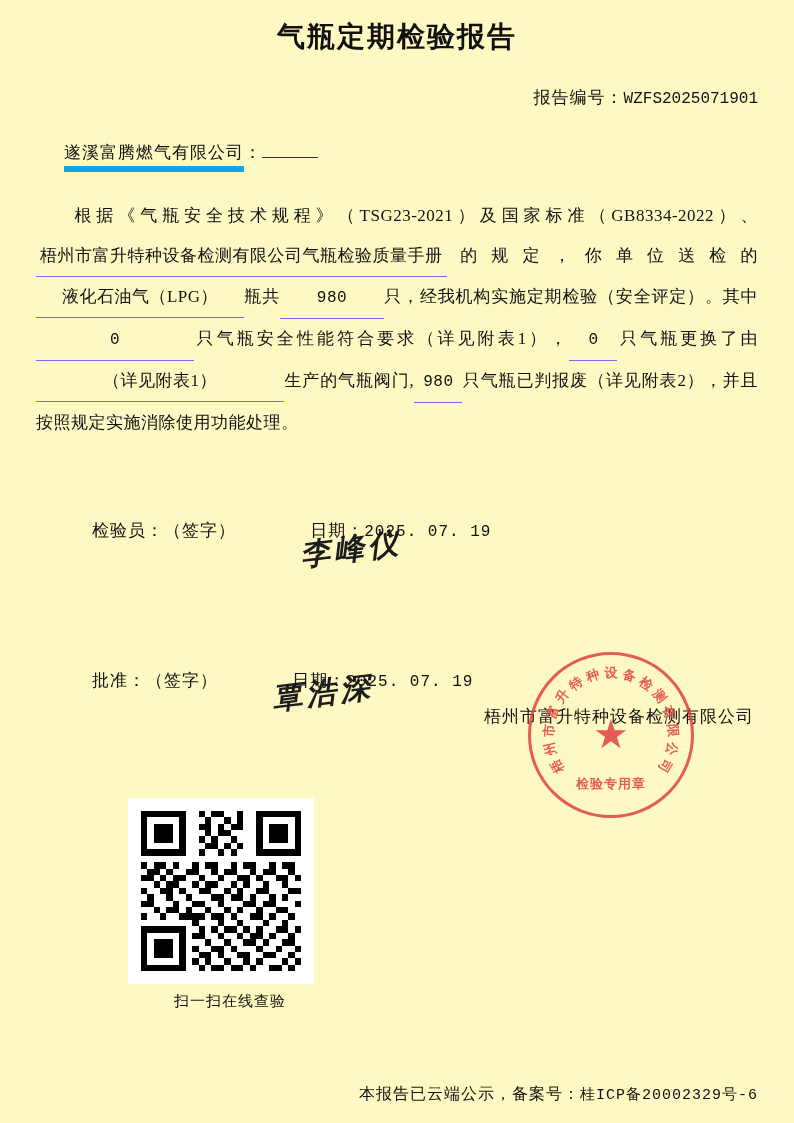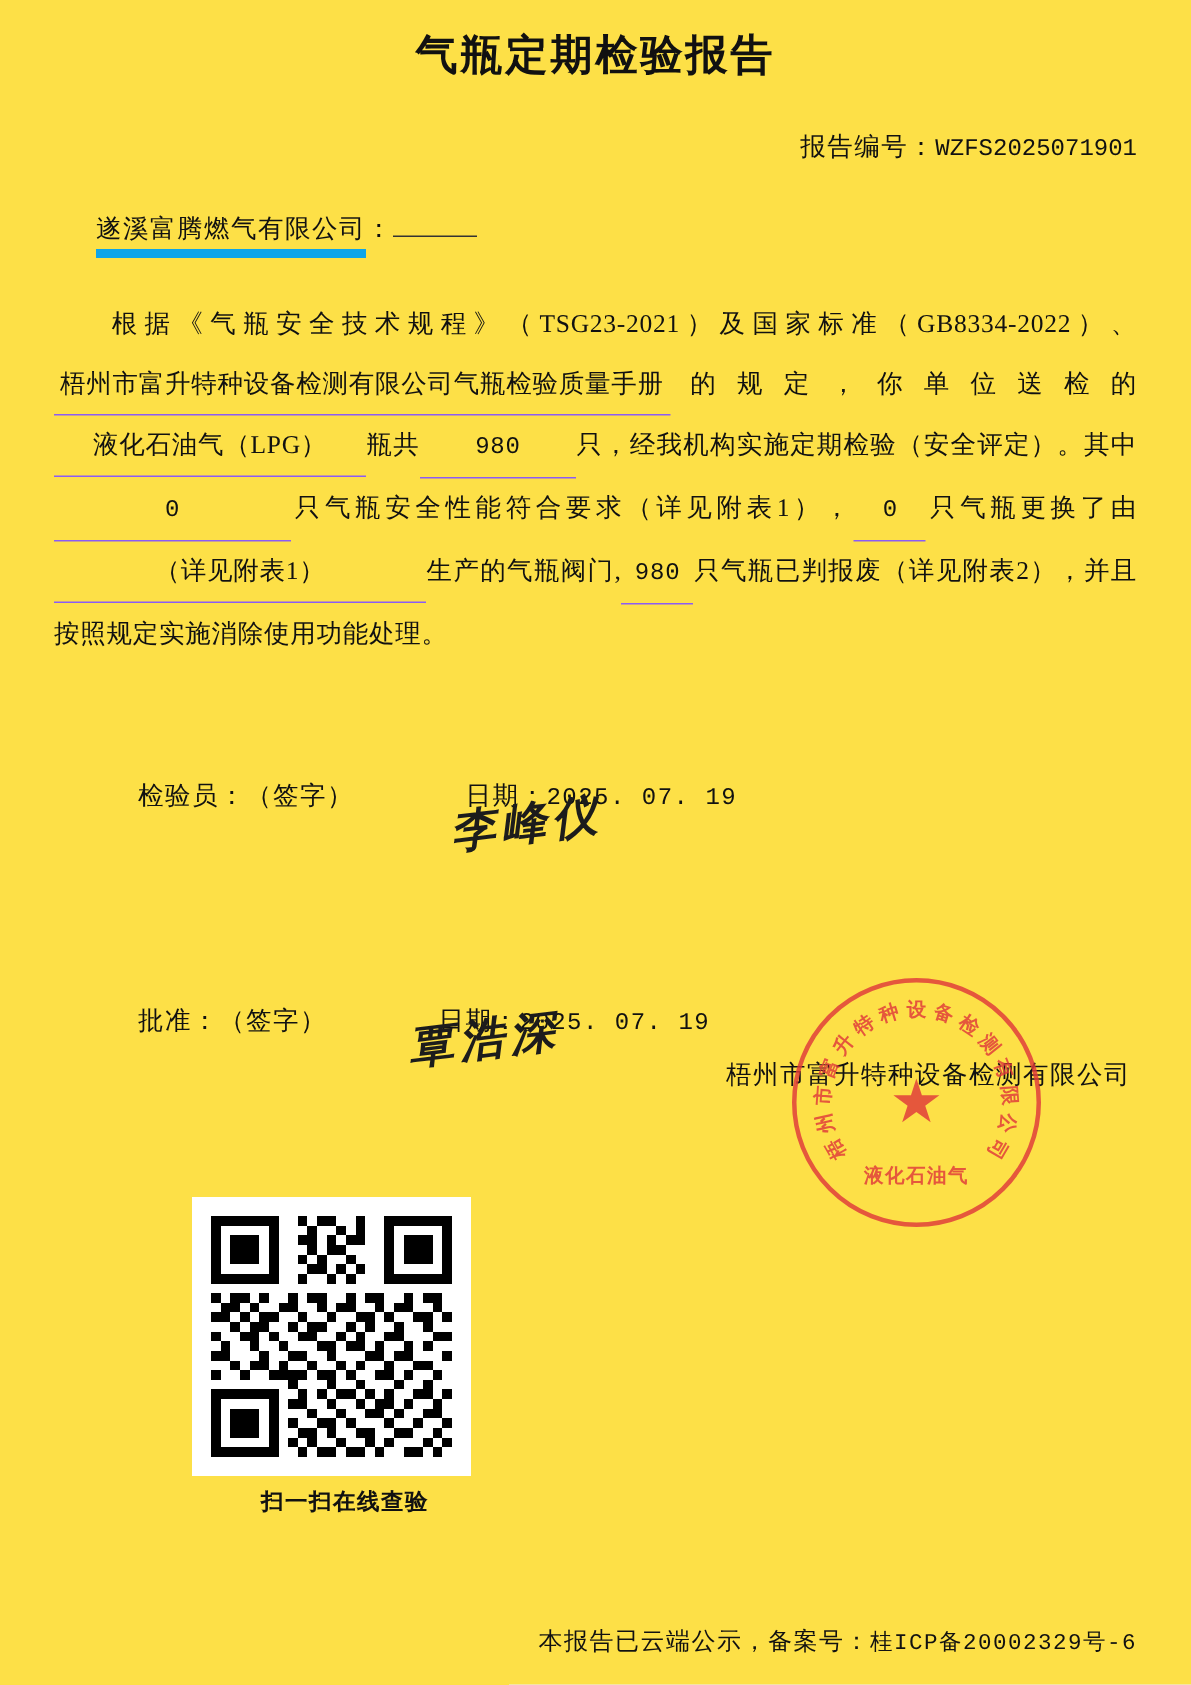--- a/index.html
+++ b/index.html
@@ -9,21 +9,21 @@
   }
   body {
     font-family: "Liberation Serif", "DejaVu Serif", serif;
     color: #111;
   }
   .page {
     position: relative;
     width: 794px;
     height: 1123px;
     margin: 0 auto;
-    background: #fde047;
+    background: #fef9c3;
     overflow: hidden;
   }
   .title {
     text-align: center;
     font-size: 28px;
     font-weight: bold;
     letter-spacing: 2px;
     padding-top: 18px;
     font-family: "Liberation Serif", "DejaVu Serif", serif;
   }
@@ -171,21 +171,20 @@
     font-weight: bold;
     letter-spacing: 1px;
   }
 
   .qr-wrap {
     position: absolute;
     left: 128px;
     top: 798px;
     width: 204px;
     text-align: center;
-    font-weight: bold;
   }
   .qr {
     width: 186px;
     height: 186px;
     background: #fff;
     padding: 0;
     display: block;
   }
   .qr-caption {
     margin-top: 8px;
@@ -258,21 +257,21 @@
         <span style="transform: translate(-18.2748px, -59.2455px) rotate(-17.1429deg) translate(-50%, -50%);">种</span>
         <span style="transform: translate(3.79641e-15px, -62px) rotate(0deg) translate(-50%, -50%);">设</span>
         <span style="transform: translate(18.2748px, -59.2455px) rotate(17.1429deg) translate(-50%, -50%);">备</span>
         <span style="transform: translate(34.9258px, -51.2268px) rotate(34.2857deg) translate(-50%, -50%);">检</span>
         <span style="transform: translate(48.4736px, -38.6564px) rotate(51.4286deg) translate(-50%, -50%);">测</span>
         <span style="transform: translate(57.7142px, -22.6511px) rotate(68.5714deg) translate(-50%, -50%);">有</span>
         <span style="transform: translate(61.8266px, -4.63327px) rotate(85.7143deg) translate(-50%, -50%);">限</span>
         <span style="transform: translate(60.4455px, 13.7963px) rotate(102.857deg) translate(-50%, -50%);">公</span>
         <span style="transform: translate(53.6936px, 31px) rotate(120deg) translate(-50%, -50%);">司</span>
       </div>
-    <div class="bottom-text">液化石油气</div>
+    <div class="bottom-text">检验专用章</div>
   </div>
 
   <div class="qr-wrap">
     <svg class="qr" viewBox="0 0 29 29" shape-rendering="crispEdges">
       <rect width="29" height="29" fill="#ffffff"></rect>
       <g fill="#000000">
         <rect x="2" y="2" width="7" height="1"></rect>
           <rect x="2" y="3" width="1" height="5"></rect>
           <rect x="8" y="3" width="1" height="5"></rect>
           <rect x="2" y="8" width="7" height="1"></rect>

